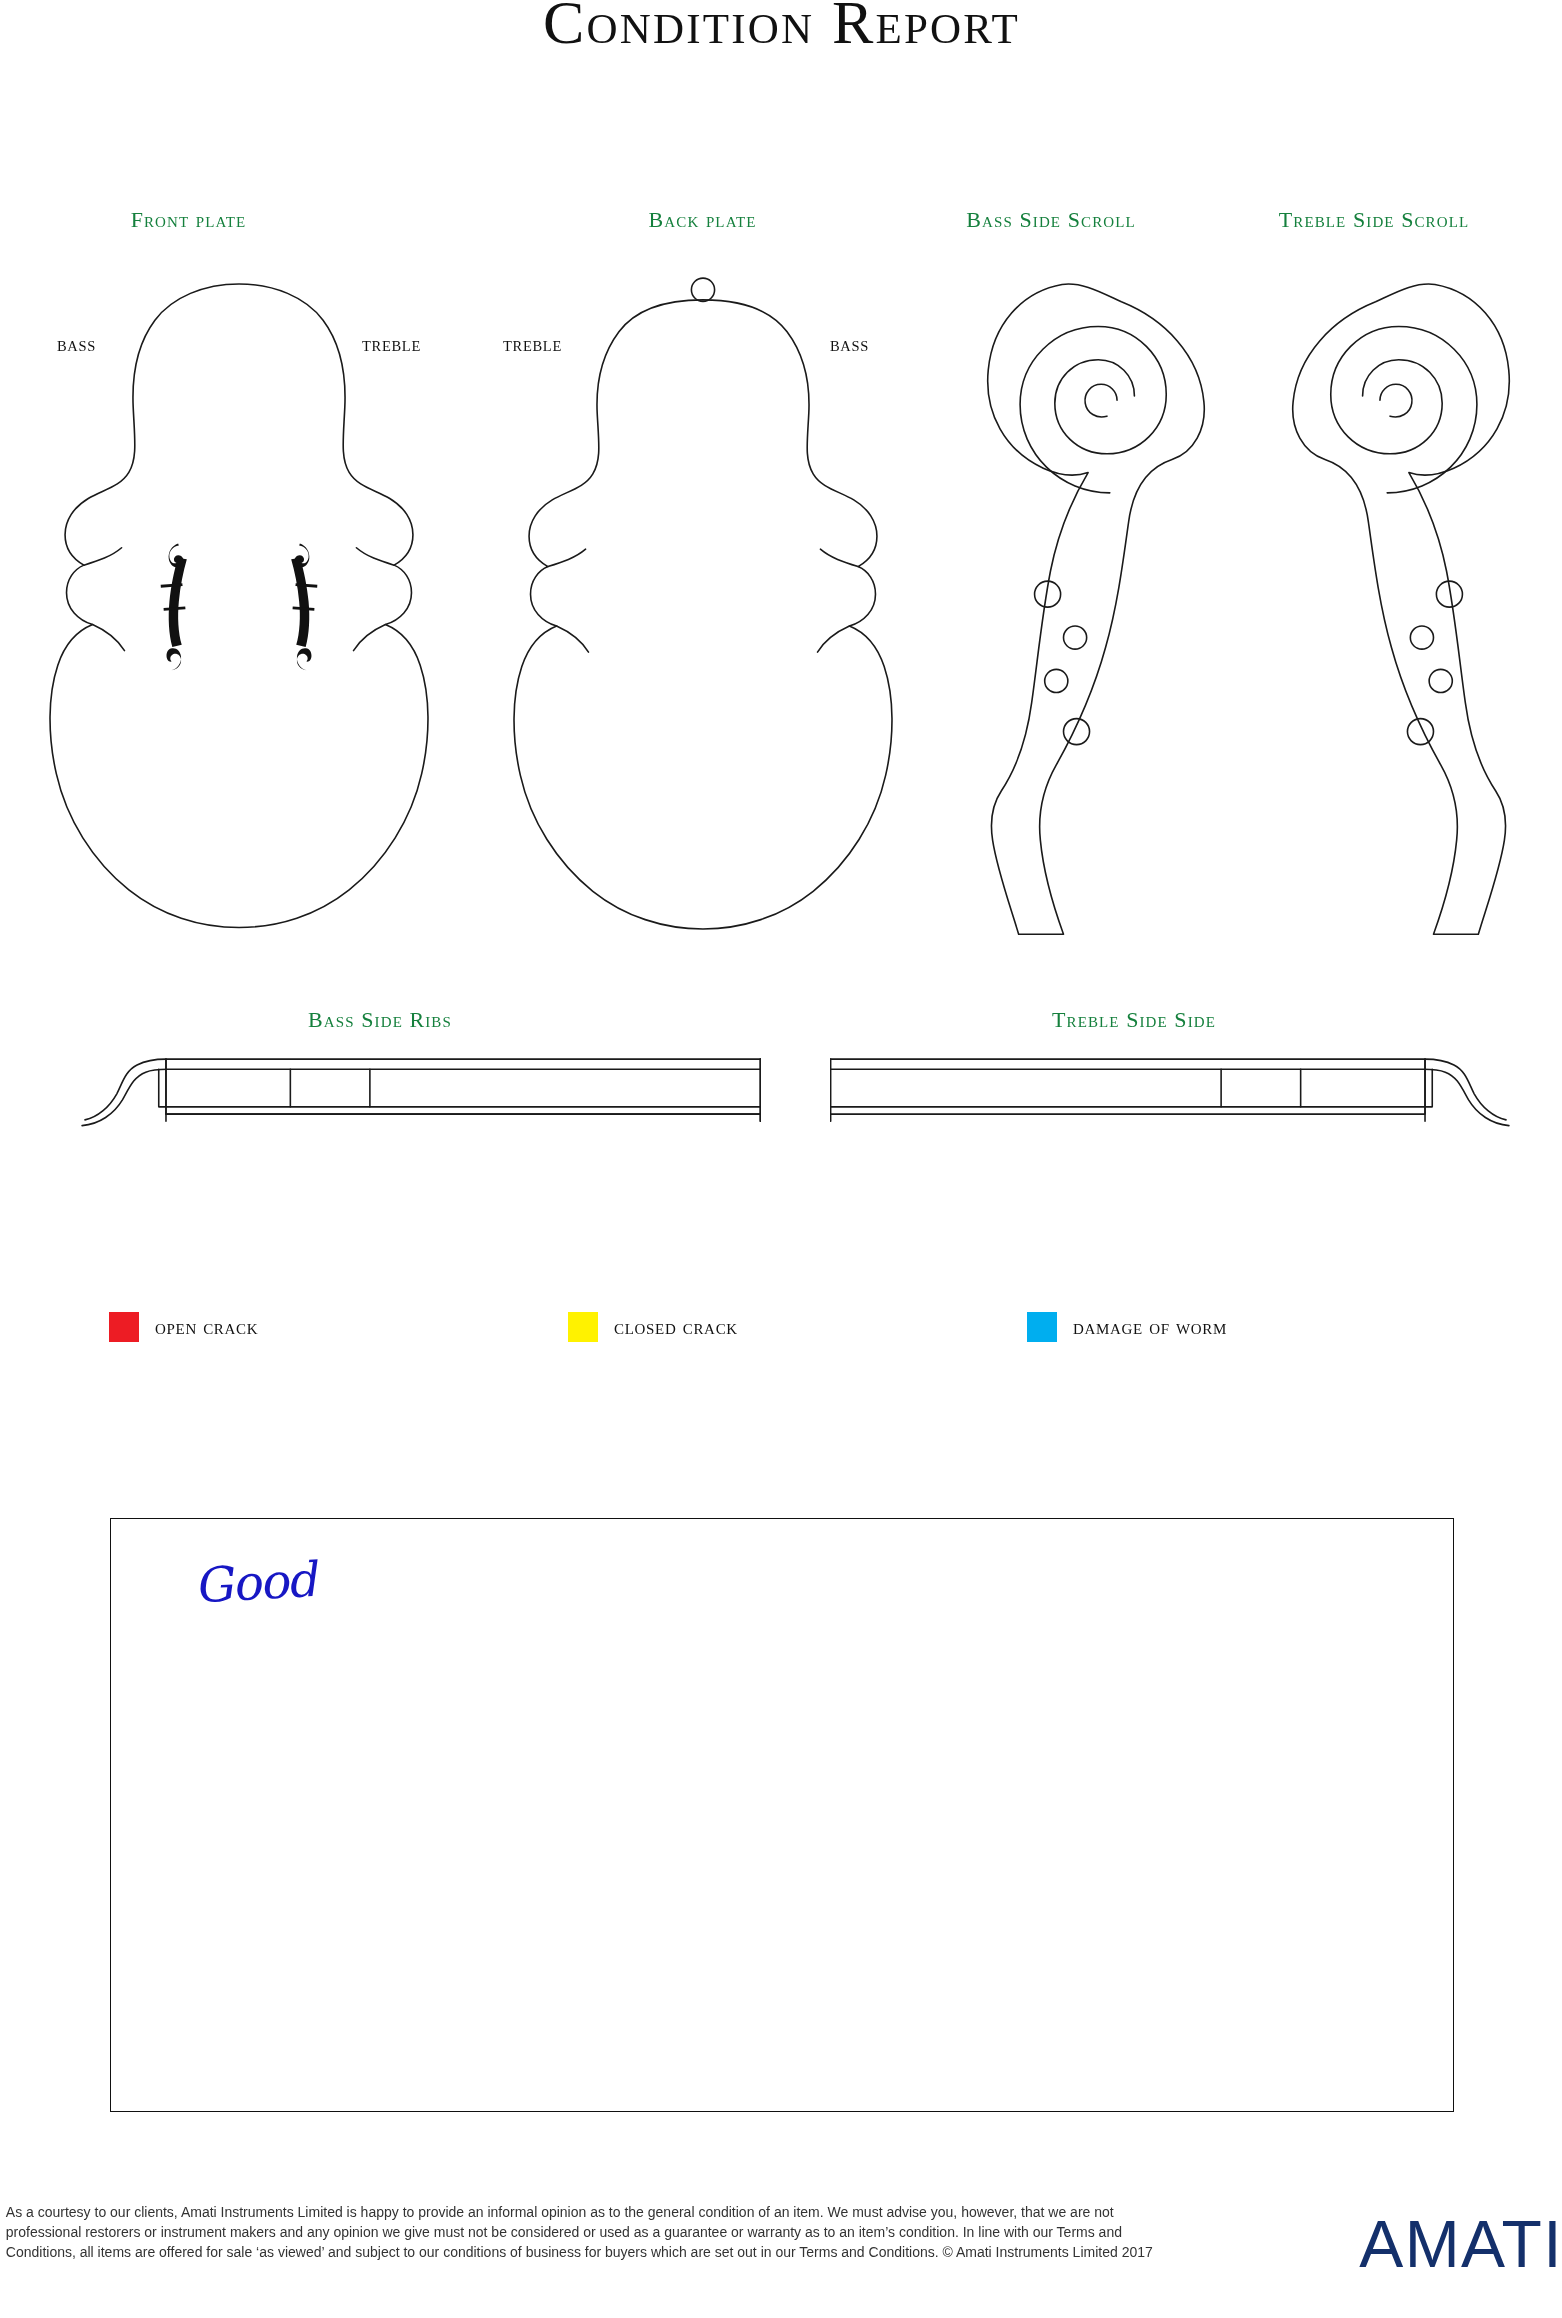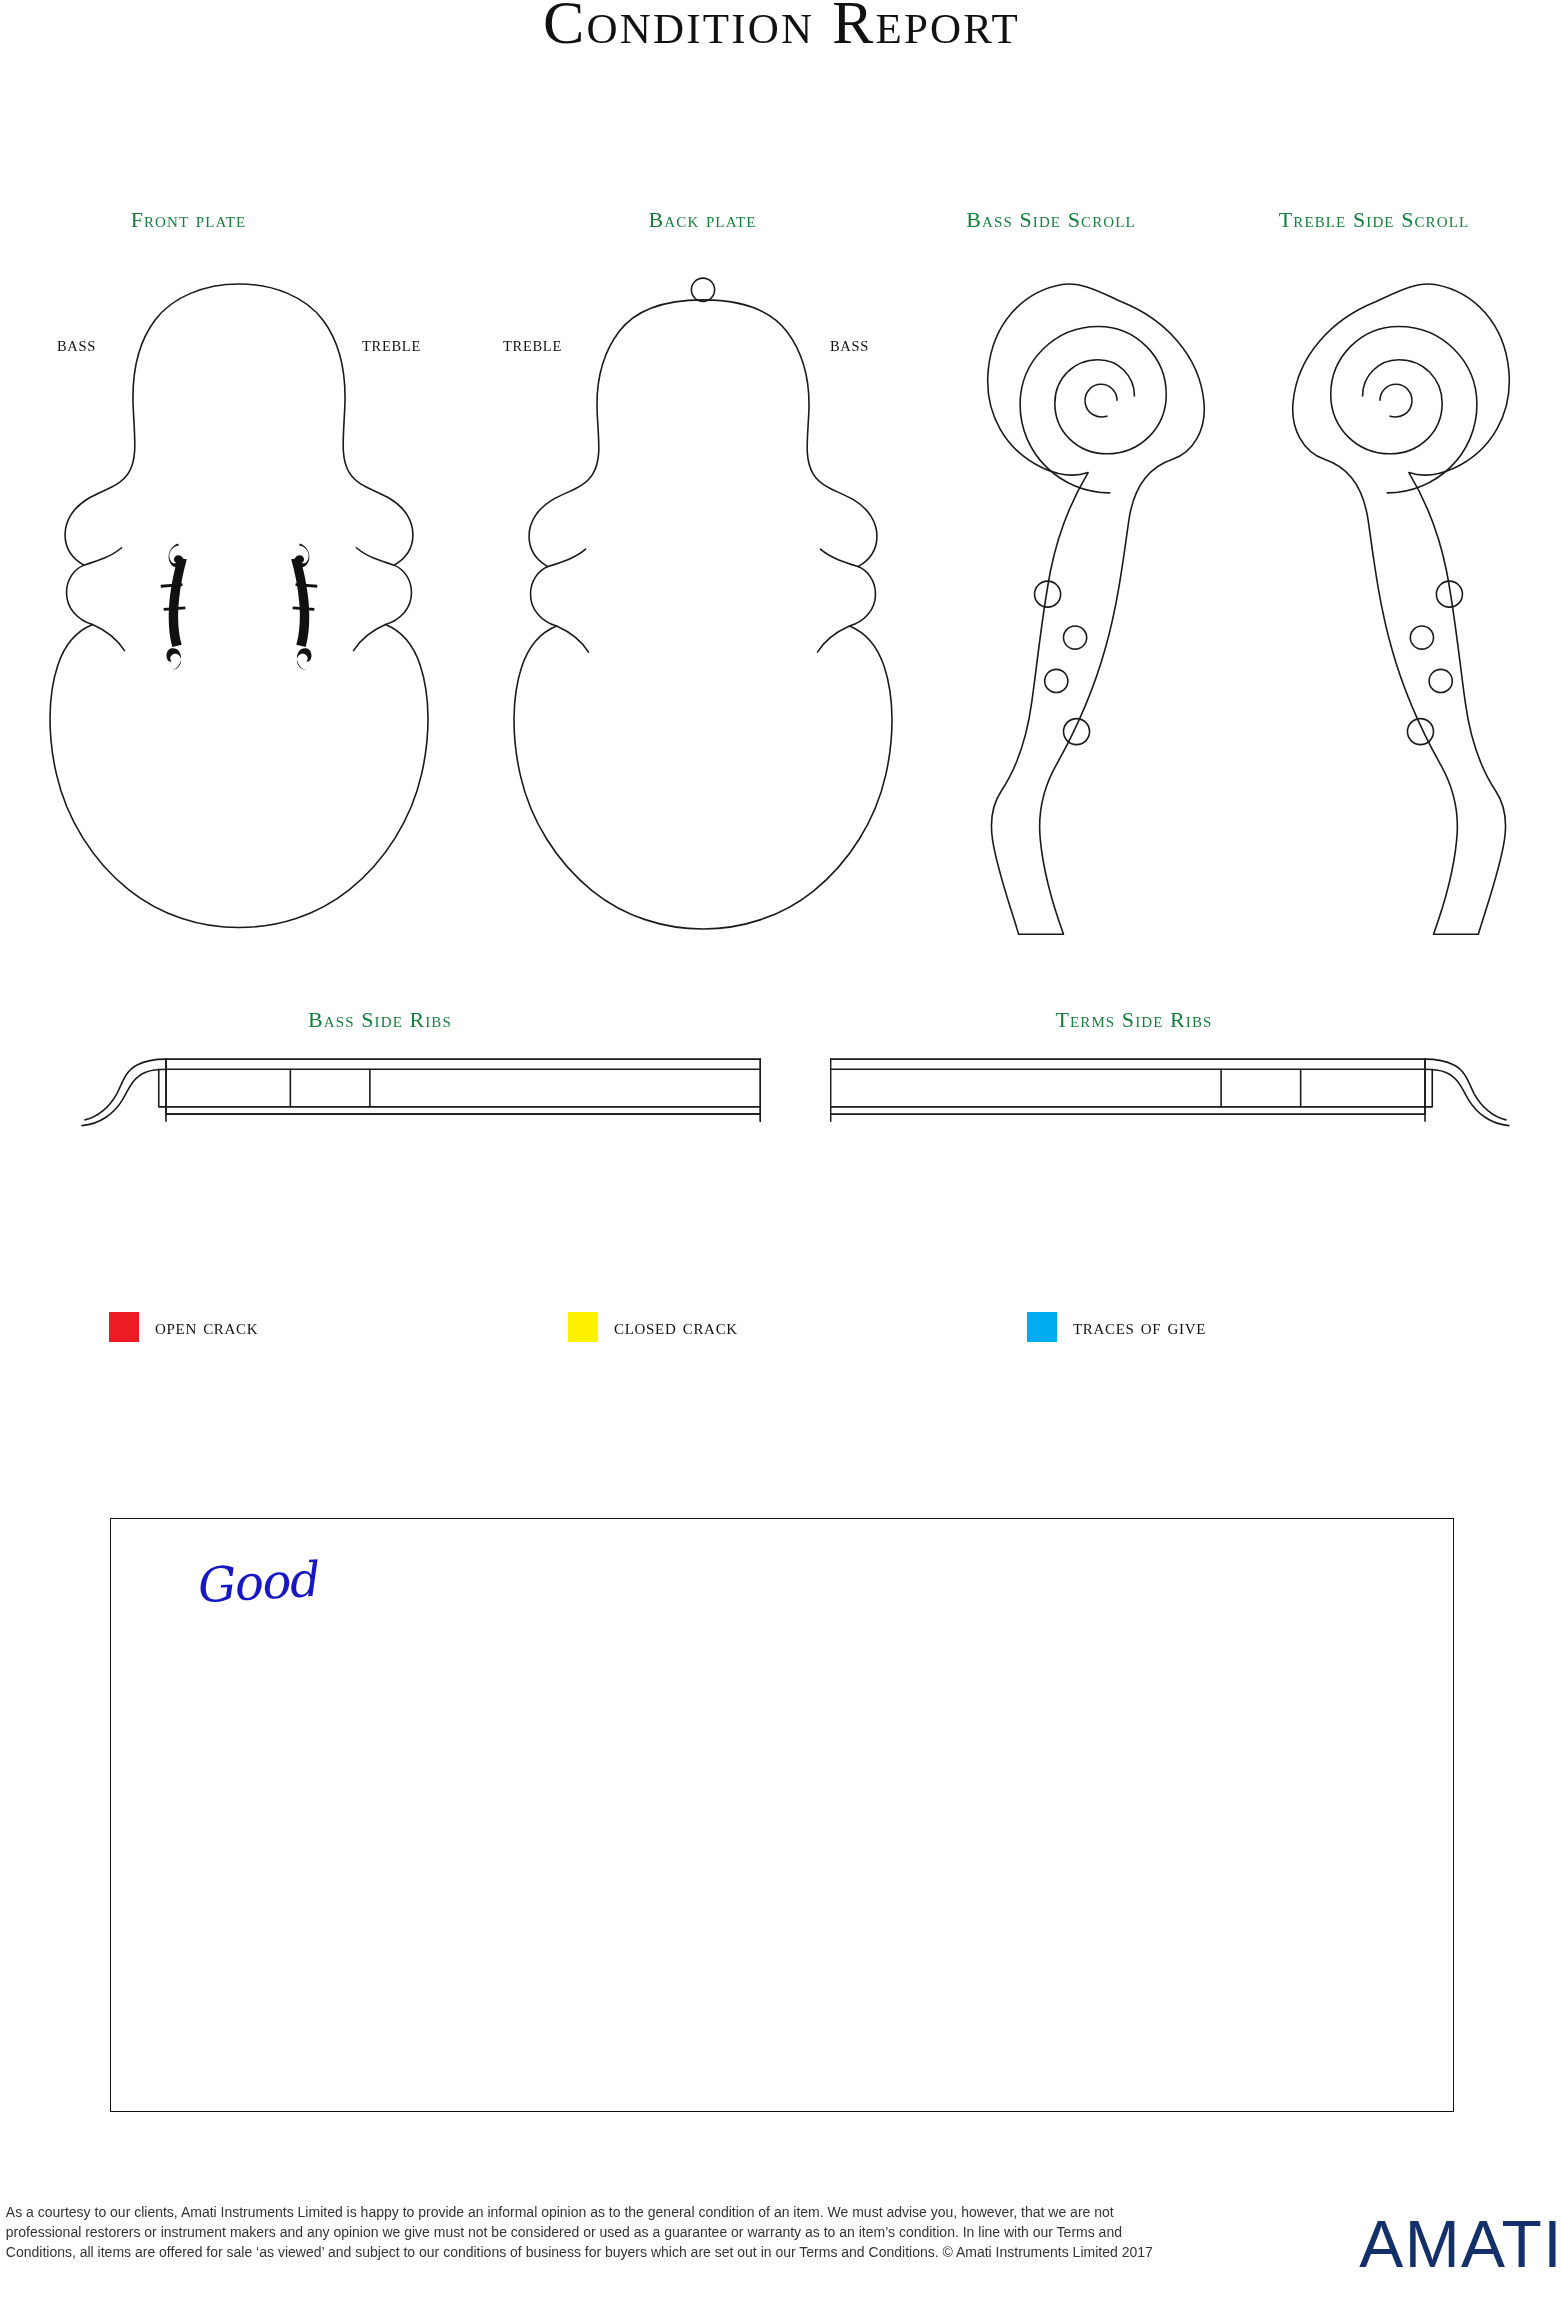--- a/index.html
+++ b/index.html
@@ -338,21 +338,21 @@
       <path class="stroke" d="M206 182 C 206 170 196 160 184 160 C 170 160 160 172 162 186 C 164 200 178 208 192 204"></path>
       <circle class="stroke" cx="110" cy="450" r="18"></circle>
       <circle class="stroke" cx="148" cy="510" r="16"></circle>
       <circle class="stroke" cx="122" cy="570" r="16"></circle>
       <circle class="stroke" cx="150" cy="640" r="18"></circle>
     </g>
   </svg>
 </div>
 
 <div class="caption" style="left:217px; top:1007px; width:326px;">Bass Side Ribs</div>
-<div class="caption" style="left:971px; top:1007px; width:326px;">Terms Side Ribs</div>
+<div class="caption" style="left:971px; top:1007px; width:326px;">Treble Side Side</div>
 
 <div class="draw" style="left:80px; top:1036px;">
   <svg width="681" height="94" viewBox="0 0 940 130">
     <path class="stroke" d="M6 116
       C 24 112 40 98 50 80
       C 58 64 62 48 78 40
       C 90 34 104 32 118 32
       L 940 32"></path>
     <path class="stroke" d="M2 124 C 26 122 46 108 58 88 C 68 70 74 56 90 50 C 100 46 110 46 120 46 L 940 46"></path>
     <path class="stroke" d="M118 32 L 118 108 L 940 108"></path>
@@ -390,21 +390,21 @@
     <div class="legend-item">
       <span class="swatch" style="background:#ED1C24"></span>
       <span class="legend-label">open crack</span>
     </div>
     <div class="legend-item">
       <span class="swatch" style="background:#FFF200"></span>
       <span class="legend-label">closed crack</span>
     </div>
     <div class="legend-item">
       <span class="swatch" style="background:#00AEEF"></span>
-      <span class="legend-label">traces of give</span>
+      <span class="legend-label">damage of worm</span>
     </div>
   </div>
 </div>
 
 <div class="comments-box">
   <div class="comments-body">
     <span class="handwriting">Good</span>
   </div>
 </div>
 

